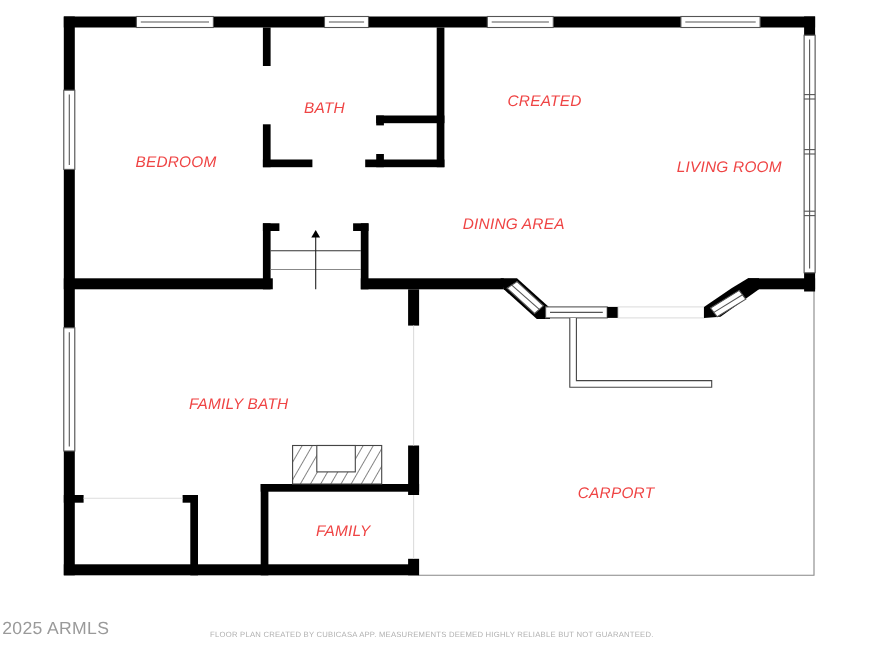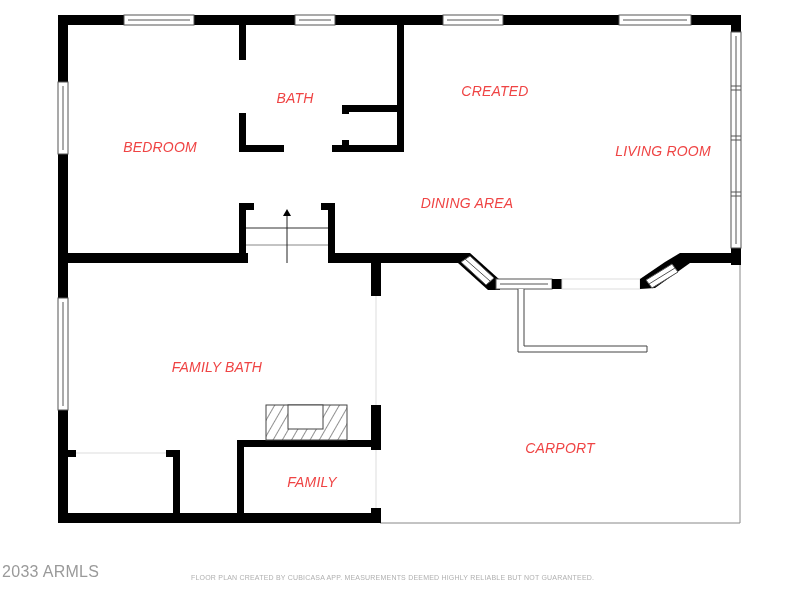--- a/index.html
+++ b/index.html
@@ -129,14 +129,14 @@
 
 <div class="label" style="left:160px;top:147px;">BEDROOM</div>
 <div class="label" style="left:295px;top:98px;">BATH</div>
 <div class="label" style="left:495px;top:91px;">CREATED</div>
 <div class="label" style="left:652px;top:151px;margin-left:11px;">LIVING ROOM</div>
 <div class="label" style="left:467px;top:203px;">DINING AREA</div>
 <div class="label" style="left:217px;top:367px;">FAMILY BATH</div>
 <div class="label" style="left:312px;top:482px;">FAMILY</div>
 <div class="label" style="left:560px;top:405px;margin-top:43px;">CARPORT</div>
 
-<div class="copyright">2033 ARMLS</div>
+<div class="copyright">2025 ARMLS</div>
 <div class="footer">FLOOR PLAN CREATED BY CUBICASA APP. MEASUREMENTS DEEMED HIGHLY RELIABLE BUT NOT GUARANTEED.</div>
 
 </body></html>

